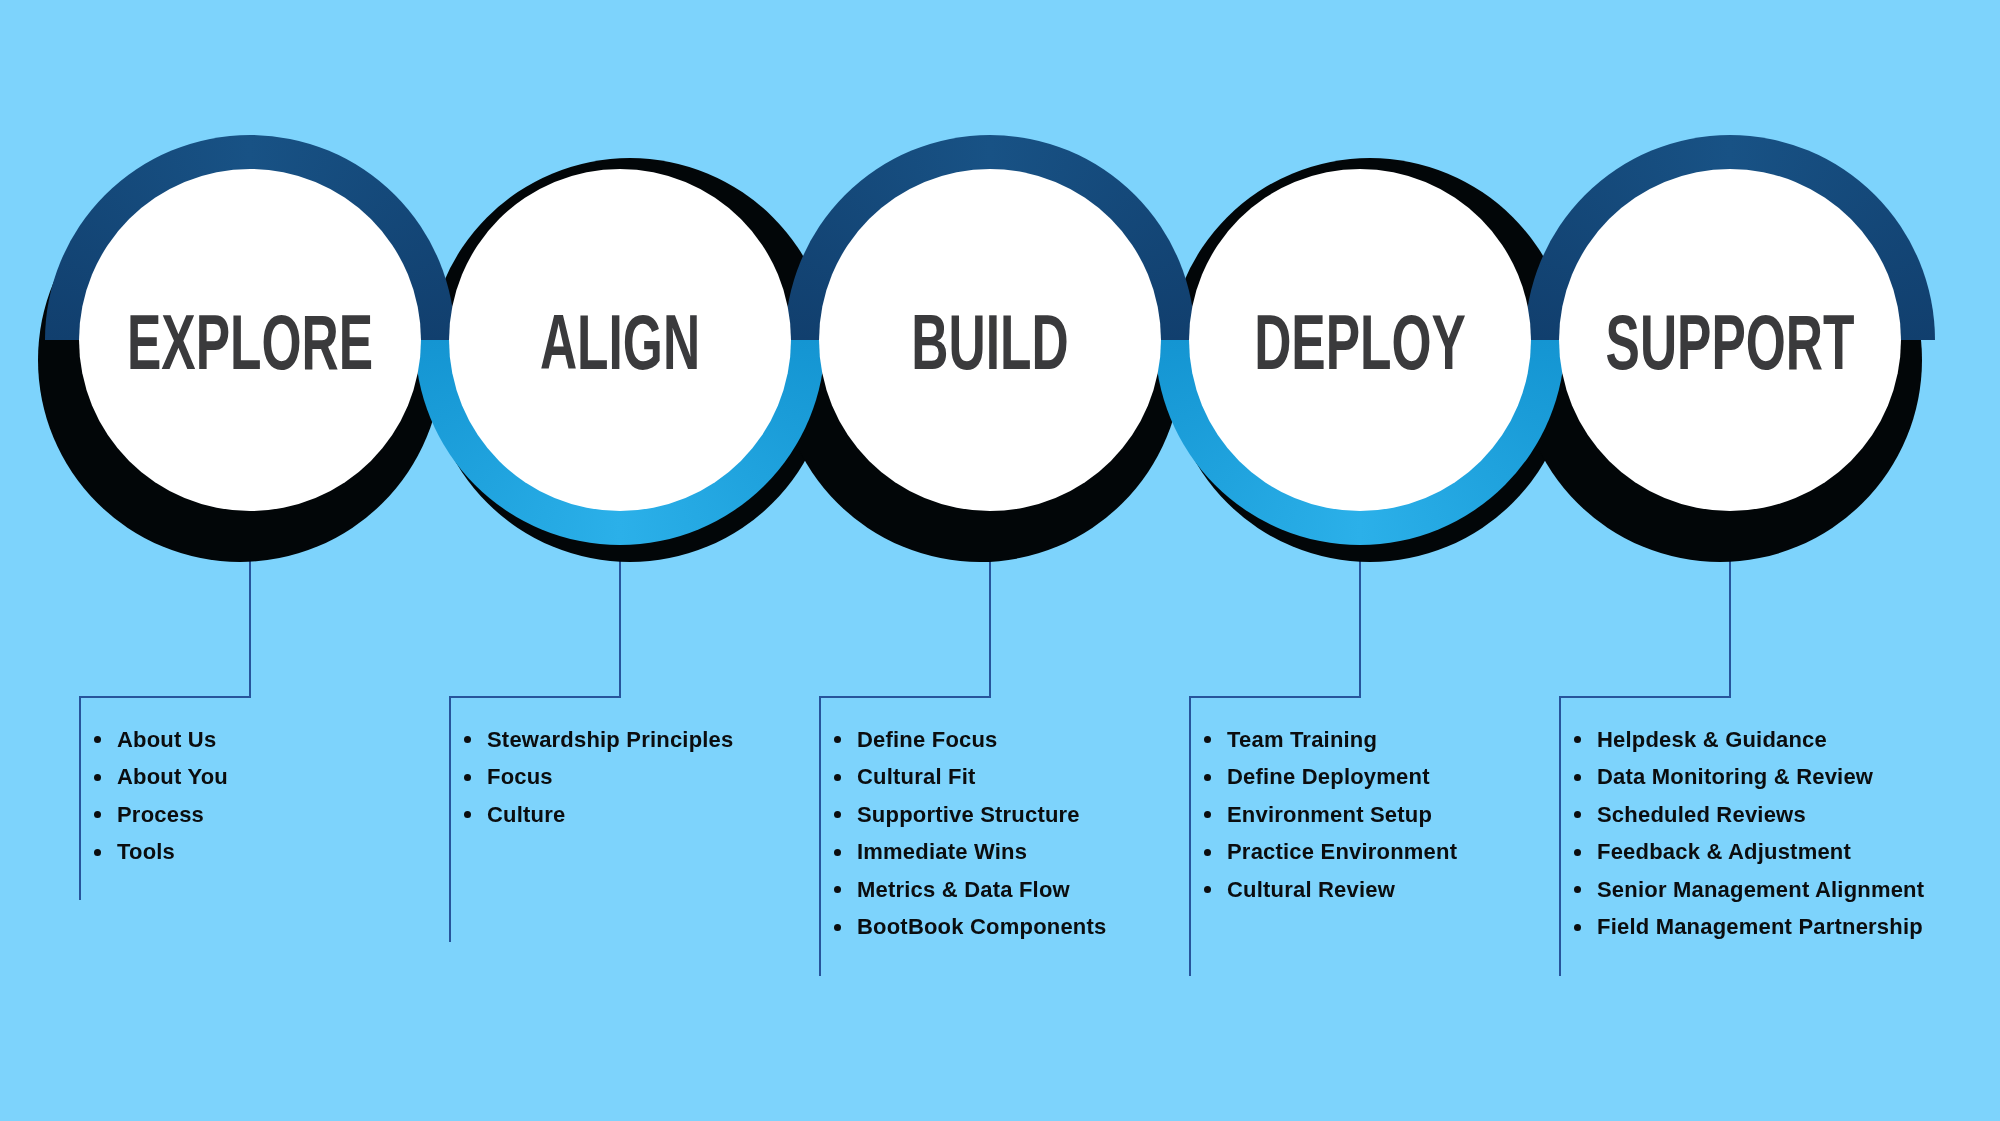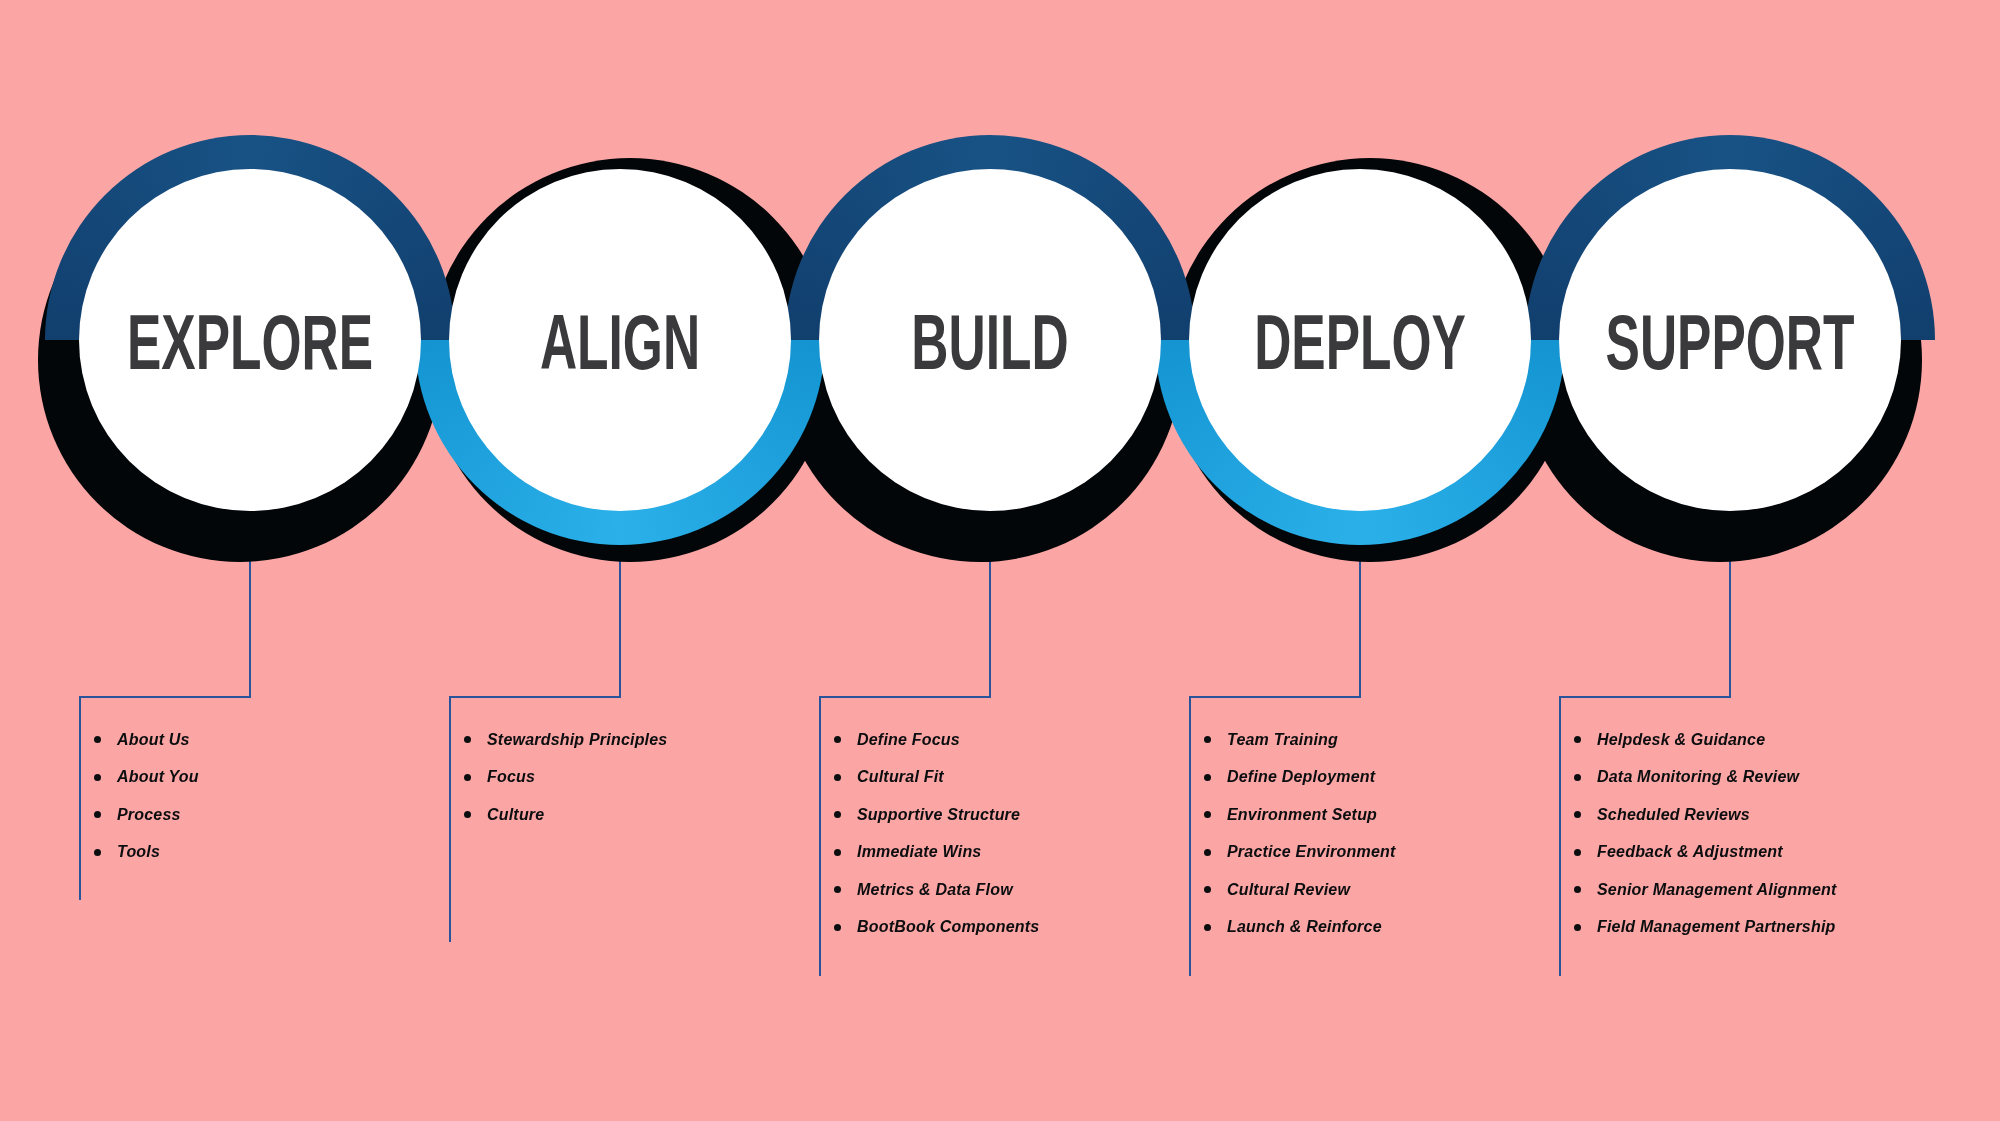--- a/index.html
+++ b/index.html
@@ -5,21 +5,21 @@
   html, body {
     margin: 0;
     padding: 0;
     background: #47724f;
     font-family: "Liberation Sans", sans-serif;
   }
   #canvas {
     position: relative;
     width: 2000px;
     height: 1121px;
-    background: #fca5a5;
+    background: #7dd3fc;
     overflow: hidden;
   }
   .stage {
     position: absolute;
     top: 0;
     width: 410px;
     height: 1121px;
   }
   
   .line {
@@ -104,25 +104,24 @@
   }
   .dot {
     flex: 0 0 auto;
     width: 7px;
     height: 7px;
     border-radius: 50%;
     background: #0b0d0f;
     margin-right: 16px;
   }
   .txt {
-    font-size: 16px;
+    font-size: 22px;
     font-weight: bold;
     color: #0b0d0f;
     letter-spacing: 0.2px;
-    font-style: italic;
   }
 </style>
 </head>
 <body>
 
 <div id="canvas">
 
   <div class="stage" style="left:45px">
     <div class="line drop"></div>
     <div class="line horiz"></div>
@@ -233,24 +232,20 @@
           <span class="txt">Environment Setup</span>
         </div>
       <div class="li">
           <span class="dot"></span>
           <span class="txt">Practice Environment</span>
         </div>
       <div class="li">
           <span class="dot"></span>
           <span class="txt">Cultural Review</span>
         </div>
-      <div class="li">
-          <span class="dot"></span>
-          <span class="txt">Launch &amp; Reinforce</span>
-        </div>
     </div>
   </div>
 
   <div class="stage" style="left:1525px">
     <div class="line drop"></div>
     <div class="line horiz"></div>
     <div class="line vert" style="height:280px"></div>
     <div class="shadow odd"></div>
     <div class="ring ring-navy"></div>
     <div class="disc"></div>

